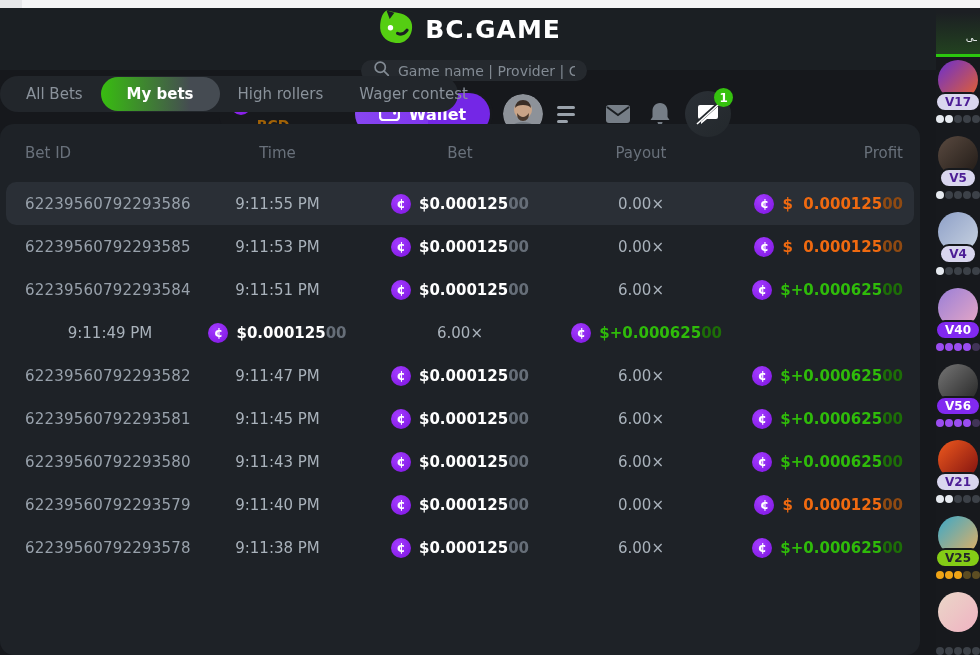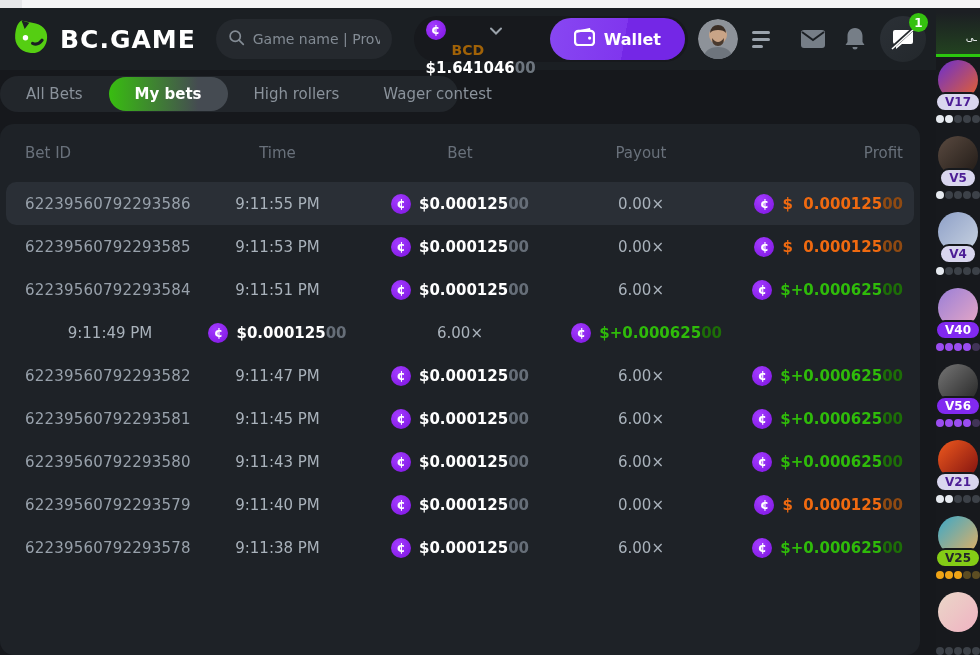--- a/index.html
+++ b/index.html
@@ -8,21 +8,21 @@
   .screen { position:relative; width:980px; height:655px; overflow:hidden; background:#16181c; }
 
   
   .browser-strip { height:8px; background:#f5f5f6; display:flex; }
   .browser-strip .corner { width:22px; background:#e6e7e9; }
 
   .app-row { display:flex; height:647px; }
   .left-col { flex:1 1 auto; display:flex; flex-direction:column; min-width:0; }
 
   
-  .topbar { height:62px; background:#1b1f23; display:flex; align-items:center; padding:0 10px 0 12px; gap:10px; }
+  .topbar { height:62px; background:#1b1f23; display:flex; align-items:center; padding:0 10px 0 12px; gap:10px;flex-direction:column; }
   .logo { display:flex; align-items:center; gap:10px; cursor:pointer; }
   .logo-text { color:#fff; font-size:25px; font-weight:800; letter-spacing:1px; }
   .search { width:226px; height:40px; background:#25292e; border-radius:21px; display:flex; align-items:center; padding:0 12px; gap:8px; margin-left:10px; }
   .search input { background:transparent; border:none; outline:none; color:#cfd4d9; font-size:14px; width:100%; font-family:inherit; }
   .search input::placeholder { color:#838b94; }
 
   .right-cluster { display:flex; align-items:center; margin-left:12px; gap:10px; }
   .currency-wrap { display:flex; align-items:center; background:#17191d; border-radius:24px; padding:3px 3px 3px 12px; height:46px; }
   .currency { display:flex; flex-direction:column; justify-content:center; margin-right:14px; cursor:pointer; }
   .cur-row { display:flex; align-items:center; gap:6px; }
@@ -34,21 +34,21 @@
   .avatar { width:40px; height:40px; border-radius:50%; overflow:hidden; cursor:pointer; flex:0 0 auto; }
   .menu-icon { display:flex; flex-direction:column; gap:4px; cursor:pointer; padding:4px; margin-right:16px; }
   .menu-icon i { display:block; height:3px; border-radius:2px; background:#9aa2ab; }
   .menu-icon i:nth-child(1){width:18px;} .menu-icon i:nth-child(2){width:18px;} .menu-icon i:nth-child(3){width:11px;}
   .top-ico { cursor:pointer; display:flex; align-items:center; justify-content:center; }
   .chat-btn { position:relative; width:46px; height:46px; border-radius:50%; background:linear-gradient(135deg,#2b3036,#23282c); display:flex; align-items:center; justify-content:center; cursor:pointer; }
   .chat-badge { position:absolute; top:-3px; right:-2px; min-width:19px; height:19px; border-radius:50%; background:#35c10f; color:#fff; font-size:12px; font-weight:700; display:flex; align-items:center; justify-content:center; }
 
   
   .content { flex:1; display:flex; flex-direction:column; padding-right:6px; }
-  .tabbar { margin-top:6px; height:36px; width:458px; background:#22262b; border-radius:18px; display:flex; align-items:center; padding:0 8px; gap:8px; }
+  .tabbar { margin-top:6px; height:36px; width:458px; background:#22262b; border-radius:18px; display:flex; align-items:center; padding:0 8px; gap:0; }
   .tab { border:none; background:transparent; color:#8a929b; font-size:15px; padding:0 18px; height:30px; border-radius:15px; cursor:pointer; font-family:inherit; white-space:nowrap; }
   .tab.selected { background:linear-gradient(90deg,#38bd10,#454b52 75%); color:#fff; font-weight:700; padding:0 26px; height:34px; border-radius:17px; }
 
   
   .table-panel { margin-top:12px; width:920px; background:#1e2227; border-radius:14px; flex:1; overflow:hidden; }
   .thead, .trow { display:grid; grid-template-columns:170px 165px 200px 162px 1fr; align-items:center; padding:0 17px 0 25px; }
   .thead { height:58px; color:#69717b; font-size:15px; }
   .thead .h1,.thead .h2,.thead .h3 { text-align:center; }
   .thead .h4 { text-align:right; }
   .trow { height:43px; border-radius:10px; }

